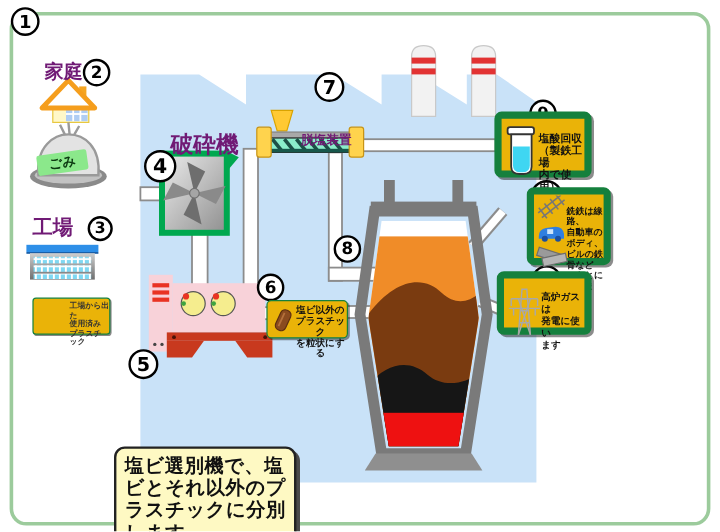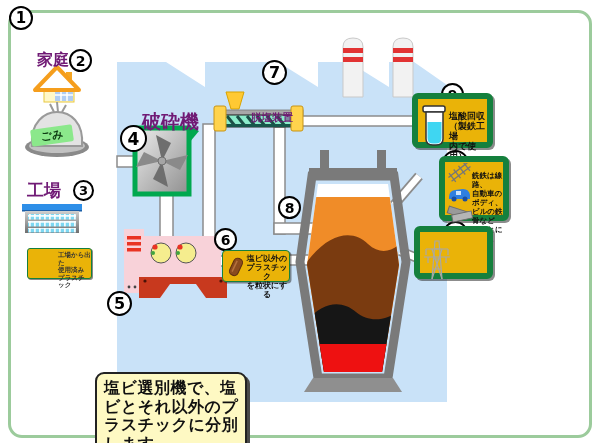--- a/index.html
+++ b/index.html
@@ -252,20 +252,23 @@
   </div>
 
   <div class="note" style="left:414px;top:226px;width:79px;height:53px;">
     <svg width="30" height="46" style="position:absolute;left:2px;top:3px;">
       <g stroke="#A8A8A8" stroke-width="1.2" fill="none">
         <path d="M10,44 L13,6 L17,6 L20,44"></path>
         <path d="M10,44 L20,14 M20,44 L10,14 M11,34 L19,34 M12,24 L18,24 M13,14 L17,14"></path>
         <path d="M4,14 L26,14 M4,14 L4,20 M26,14 L26,20 M2,22 L28,22 M6,22 L6,28 M24,22 L24,28"></path>
       </g>
     </svg>
+    <div class="note-text" style="left:31px;top:11px;font-size:8px;line-height:10px;">高炉ガスは
+発電に使い
+ます</div>
   </div>
 
   <div class="caption-box" style="left:95px;top:324px;width:152px;height:84px;">
     <div class="note-text" style="left:7px;top:5px;font-size:16px;line-height:18.5px;letter-spacing:0.5px;">塩ビ選別機で、塩
 ビとそれ以外のプ
 ラスチックに分別
 します</div>
   </div>
 
 </div>

